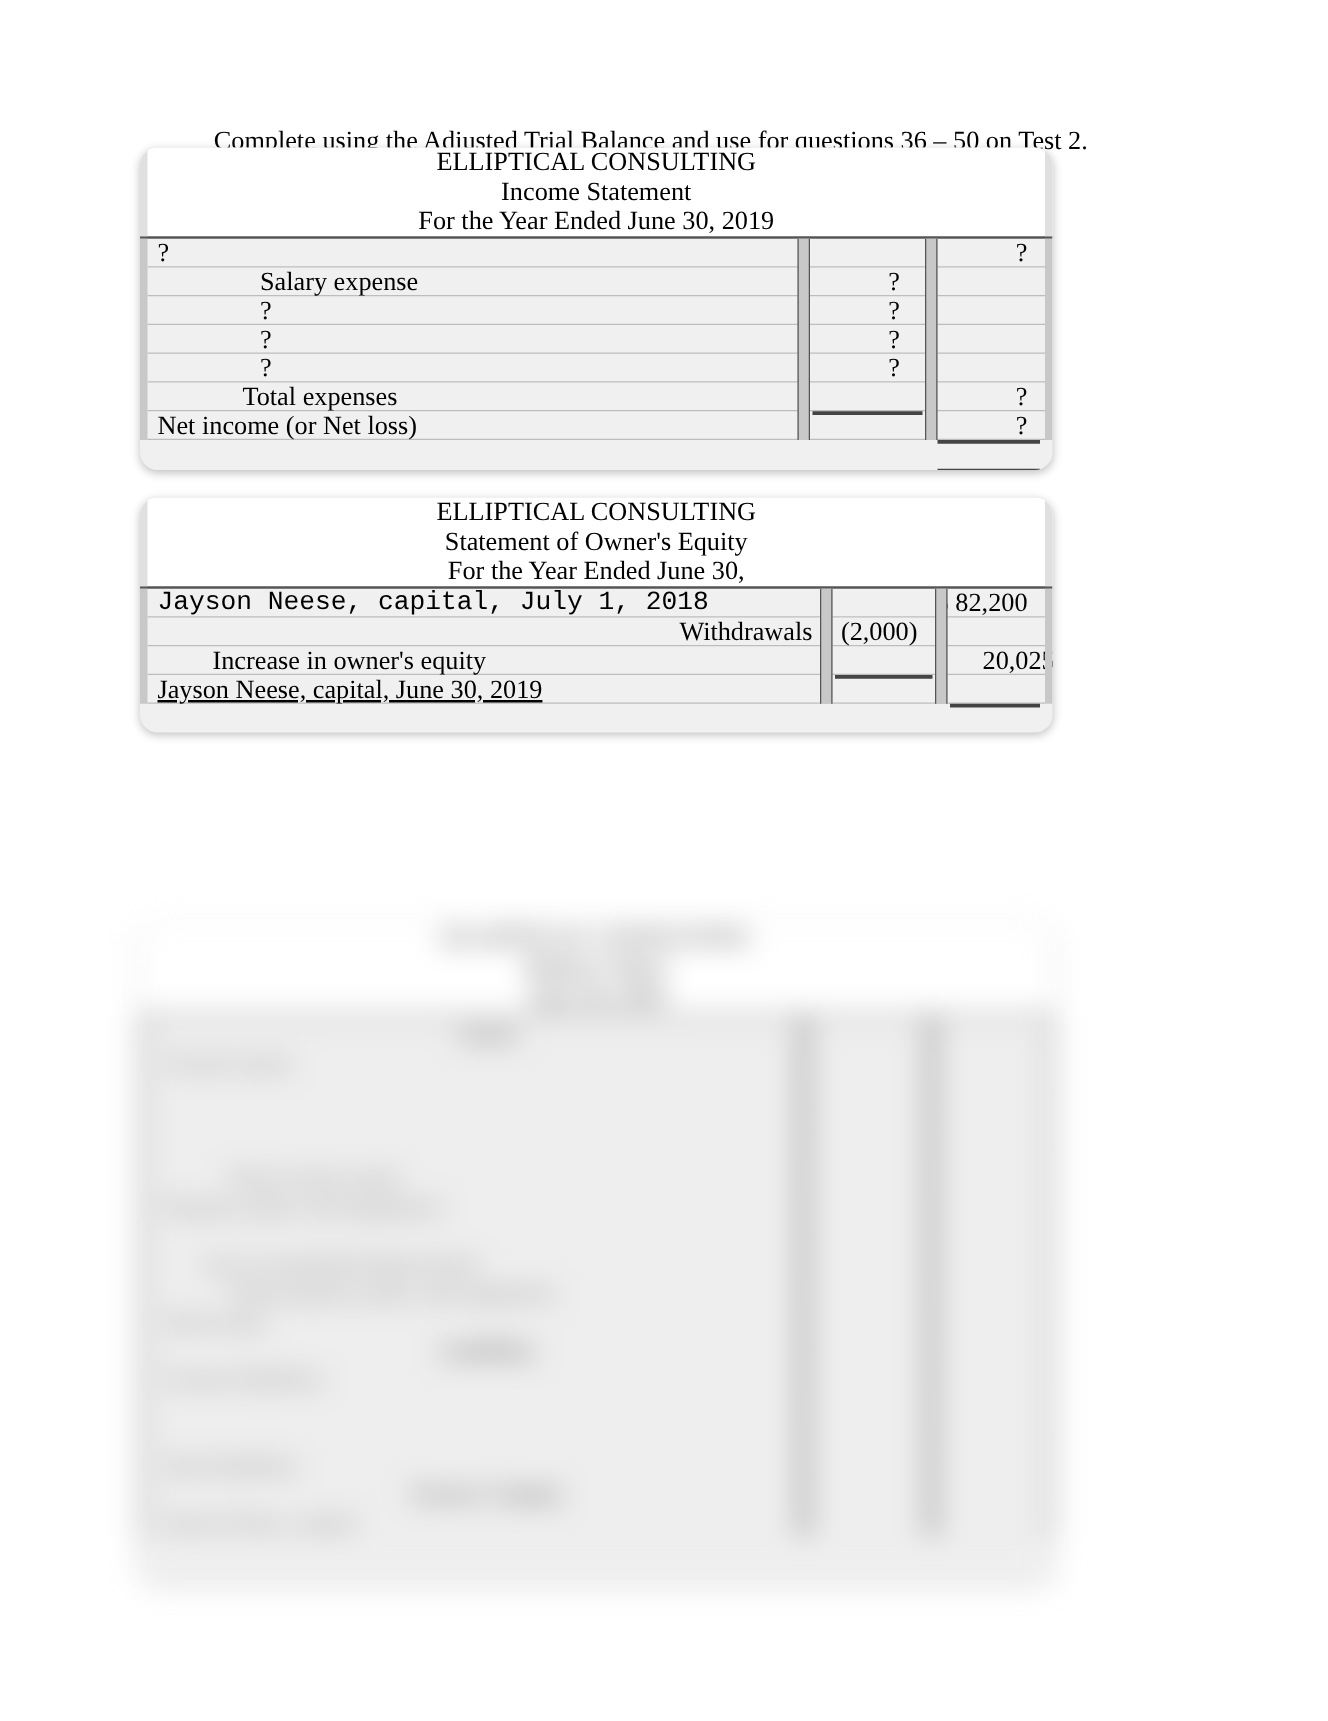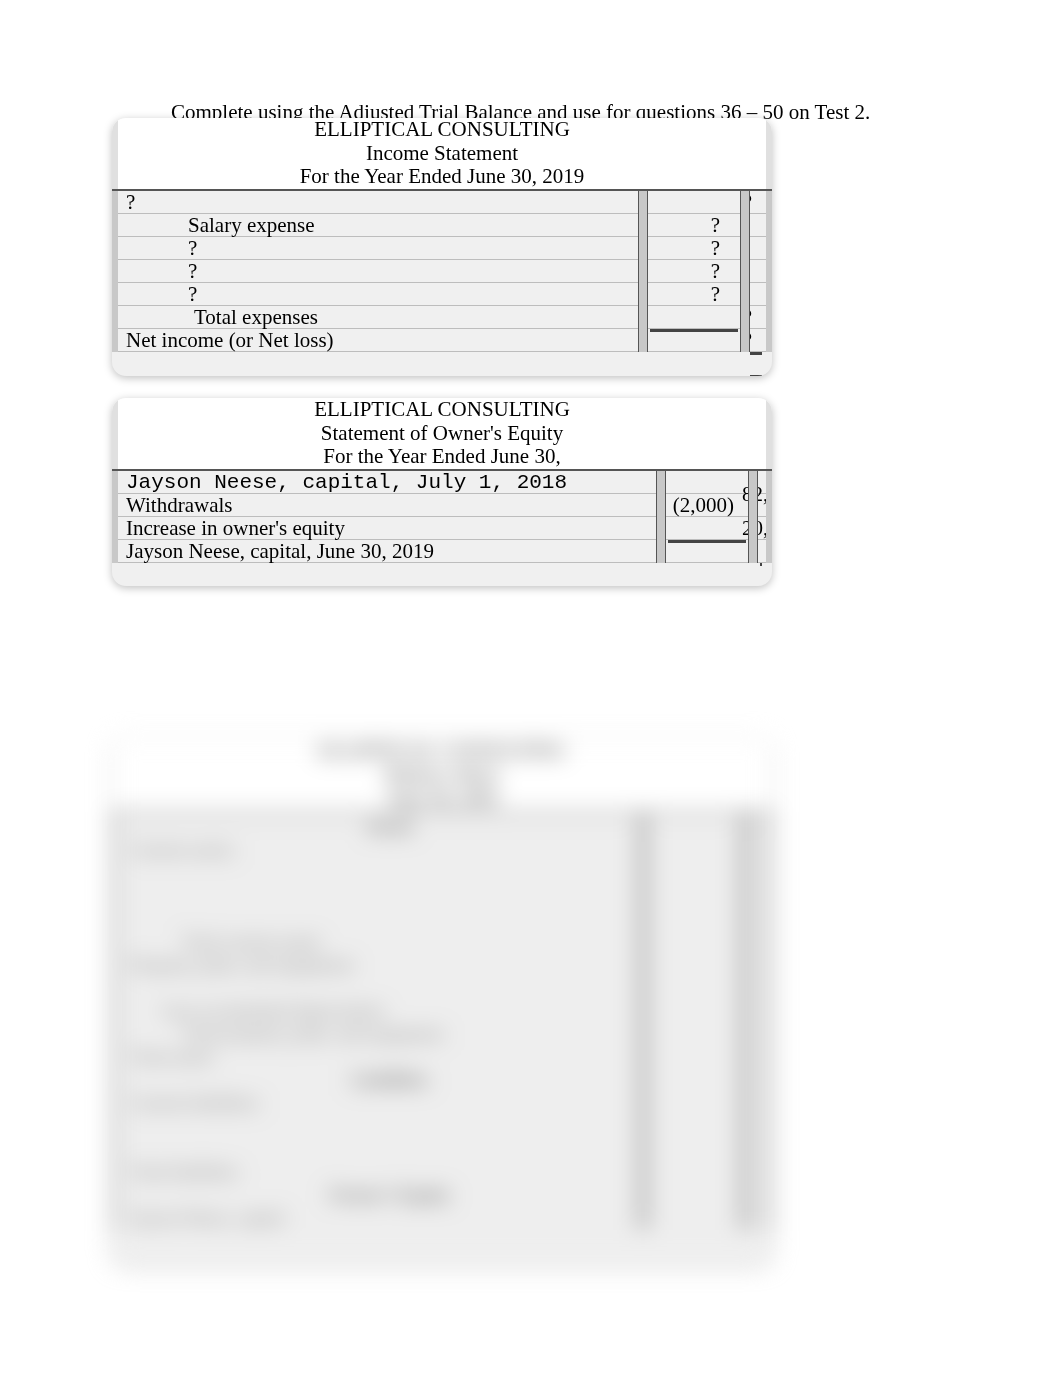--- a/index.html
+++ b/index.html
@@ -18,21 +18,21 @@
     .instruction {
       position: absolute;
       top: 100px;
       left: 124px;
       font-size: 21px;
       margin-left: 47px;
     }
     .statement-container {
       position: absolute;
       left: 112px;
-      width: 660px;
+      width: 730px;
       background: #f0f0f0;
       border-radius: 14px;
       box-shadow: 0 2px 8px rgba(0,0,0,0.25);
       overflow: hidden;
     }
     .income-container {
       top: 118px;
       height: 258px;
     }
     .equity-container {
@@ -96,21 +96,21 @@
       position: relative;
       z-index: 1;
     }
     .amount-col-2 {
       flex: 1;
       text-align: right;
       padding-right: 20px;
       position: relative;
       z-index: 1;
     }
-    .indent-2 { padding-left: 76px; }
+    .indent-2 { padding-left: 96px; }
     .indent-3 { padding-left: 82px; }
     .col-divider-1, .col-divider-2 {
       position: absolute;
       top: 0;
       bottom: 0;
       width: 10px;
       background: #c8c8c8;
       border-left: 1px solid #555;
       border-right: 1px solid #555;
       z-index: 2;
@@ -255,33 +255,33 @@
     <div class="edge-bar-right"></div>
     <div class="col-divider-1" style="left:544px;"></div>
     <div class="col-divider-2" style="left:636px;"></div>
 
     <div class="row">
       <div class="label-col" style="flex:0 0 538px;font-family:Liberation Mono, monospace;">Jayson Neese, capital, July 1, 2018</div>
       <div class="amount-col-1" style="flex:0 0 92px;"></div>
       <div class="amount-col-2">$  82,200</div>
     </div>
     <div class="row">
-      <div class="label-col" style="flex:0 0 538px;">Withdrawals</div>
+      <div class="label-col" style="flex:0 0 538px;text-align:right;">Withdrawals</div>
       <div class="amount-col-1" style="flex:0 0 92px;">(2,000)</div>
       <div class="amount-col-2"></div>
     </div>
     <div class="thick-line-col1" style="top:69px; left:556px; width:78px;"></div>
     <div class="row">
-      <div class="label-col" style="flex:0 0 538px;">Increase in owner's equity</div>
+      <div class="label-col" style="flex:0 0 538px;margin-left:44px;">Increase in owner's equity</div>
       <div class="amount-col-1" style="flex:0 0 92px;"></div>
       <div class="amount-col-2">20,025</div>
     </div>
     <div class="thick-line" style="top:92px; left:648px;"></div>
     <div class="row">
-      <div class="label-col" style="flex:0 0 538px;">Jayson Neese, capital, June 30, 2019</div>
+      <div class="label-col" style="flex:0 0 538px;text-decoration:underline;">Jayson Neese, capital, June 30, 2019</div>
       <div class="amount-col-1" style="flex:0 0 92px;"></div>
       <div class="amount-col-2"></div>
     </div>
   </div>
 </div>
 
 <div class="statement-container blurred-container">
   <div class="blur-header">
     <div>ELLIPTICAL  CONSULTING</div>
     <div>Balance  Sheet</div>

